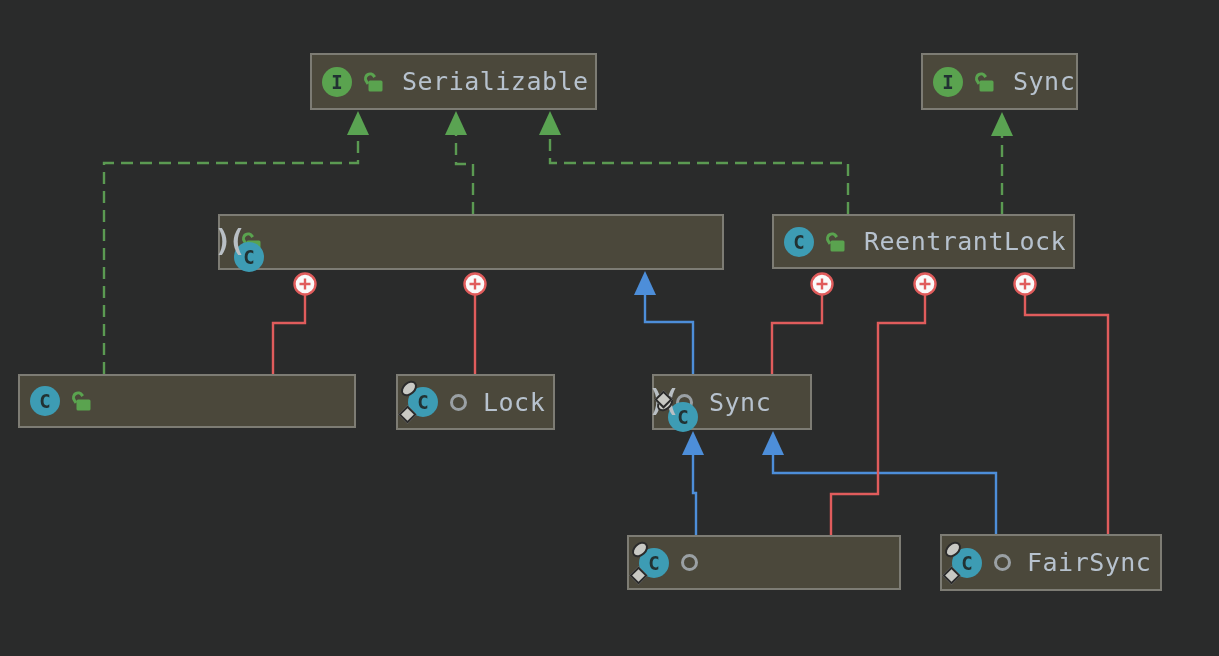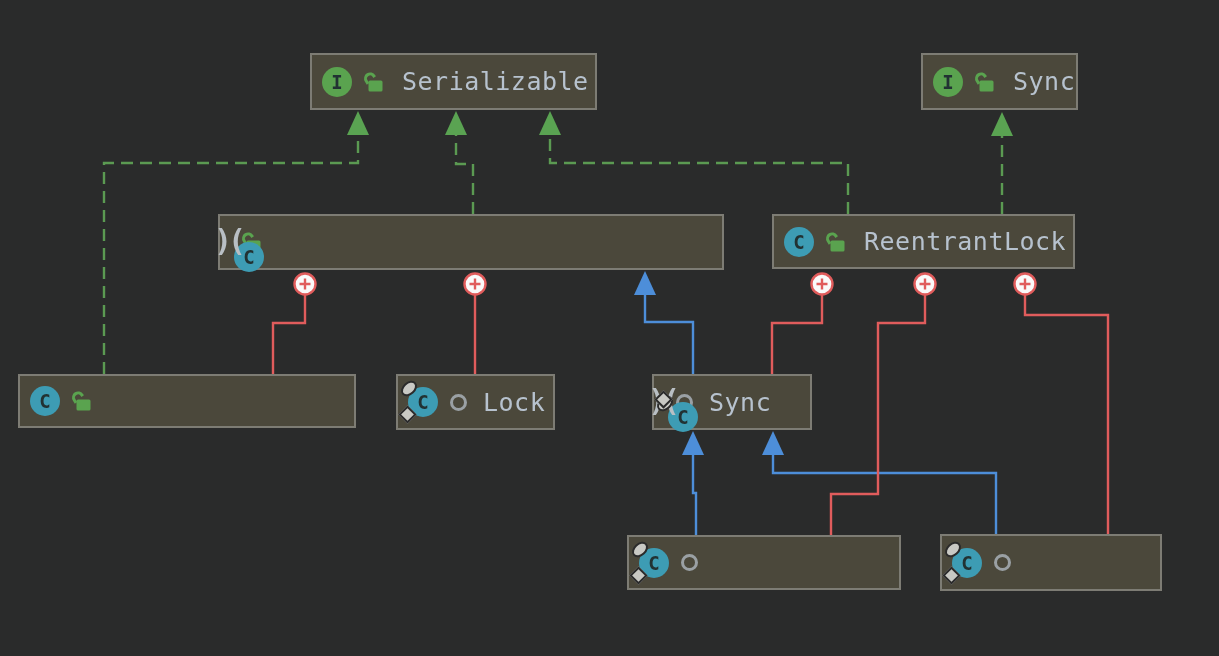--- a/index.html
+++ b/index.html
@@ -173,15 +173,16 @@
         </span>
         <span class="vis-pkg"></span>
       </div>
       <div class="node" style="left: 940px; top: 534px; width: 222px; height: 57px;">
         <span class="ic-wrap">
           <span class="ic-circle" style="background: rgb(61, 156, 180);">C</span>
           <span class="key-oval"></span>
           <span class="key-diamond"></span>
         </span>
         <span class="vis-pkg"></span>
+        <span class="node-label">FairSync</span>
       </div>
     </div>
 </div>
 
 </body></html>

